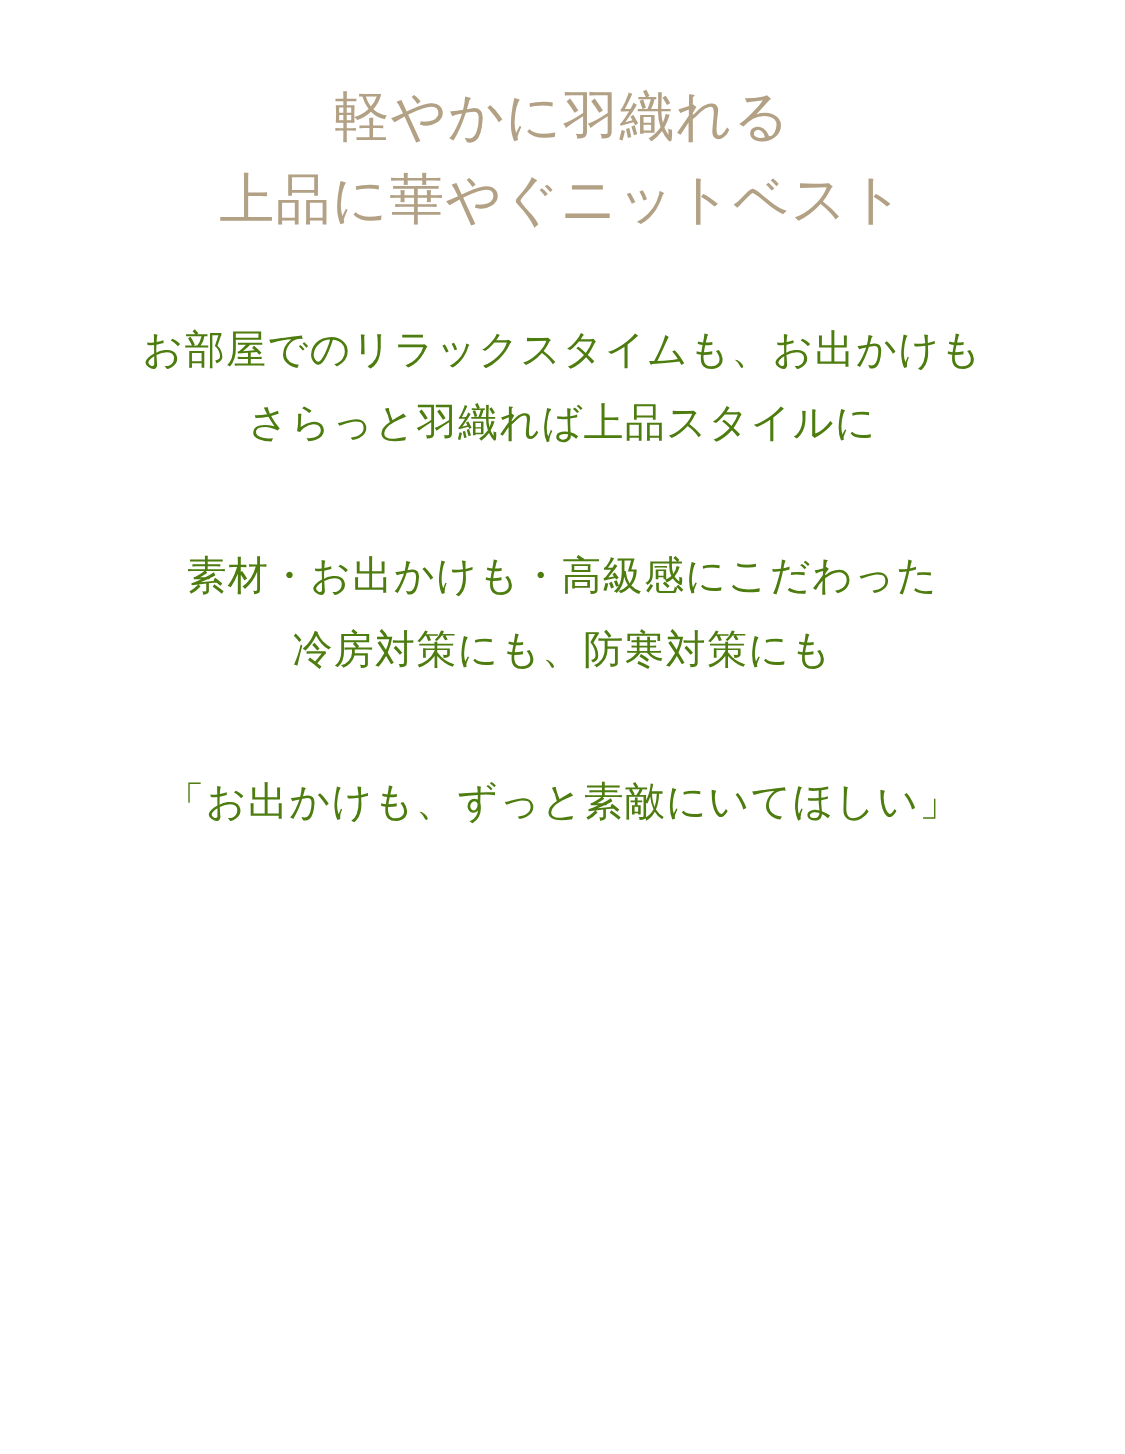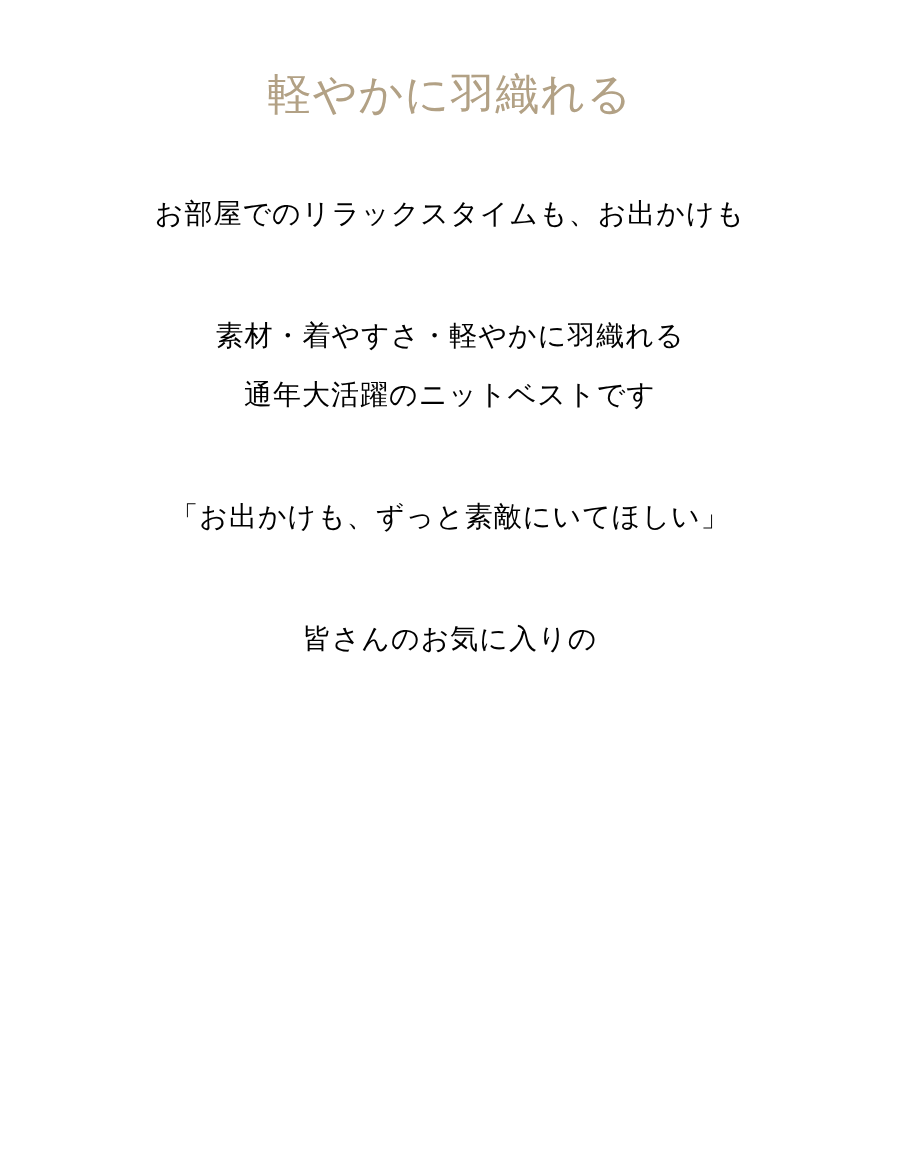--- a/index.html
+++ b/index.html
@@ -22,59 +22,60 @@
     line-height: 66px;
     font-weight: normal;
     color: #b2a185;
     letter-spacing: 1px;
   }
   .title-line {
     display: block;
   }
   .body-copy {
     margin-top: 57px;
-    font-size: 28px;
+    font-size: 32px;
     line-height: 59px;
-    color: #000000;
+    color: #4d7c0f;
     letter-spacing: 1px;
   }
   .para {
     margin: 0 0 63px 0;
   }
   .para:last-child {
     margin-bottom: 0;
   }
   .line {
     display: block;
     white-space: pre;
   }
 </style>
 </head>
 <body>
 
 <div class="page">
 
   <h1 class="title">
     <span class="title-line">軽やかに羽織れる</span>
+    <span class="title-line">上品に華やぐニットベスト</span>
   </h1>
 
   <section class="body-copy">
 
     <p class="para">
       <span class="line">お部屋でのリラックスタイムも、お出かけも</span>
+      <span class="line">さらっと羽織れば上品スタイルに</span>
     </p>
 
     <p class="para">
-      <span class="line">素材・着やすさ・軽やかに羽織れる</span>
-      <span class="line">通年大活躍のニットベストです</span>
+      <span class="line">素材・お出かけも・高級感にこだわった</span>
+      <span class="line">冷房対策にも、防寒対策にも</span>
     </p>
 
     <p class="para">
       <span class="line">「お出かけも、ずっと素敵にいてほしい」</span>
     </p>
 
     <p class="para">
-      <span class="line">皆さんのお気に入りの</span>
     </p>
 
   </section>
 
 </div>
 
 </body></html>

